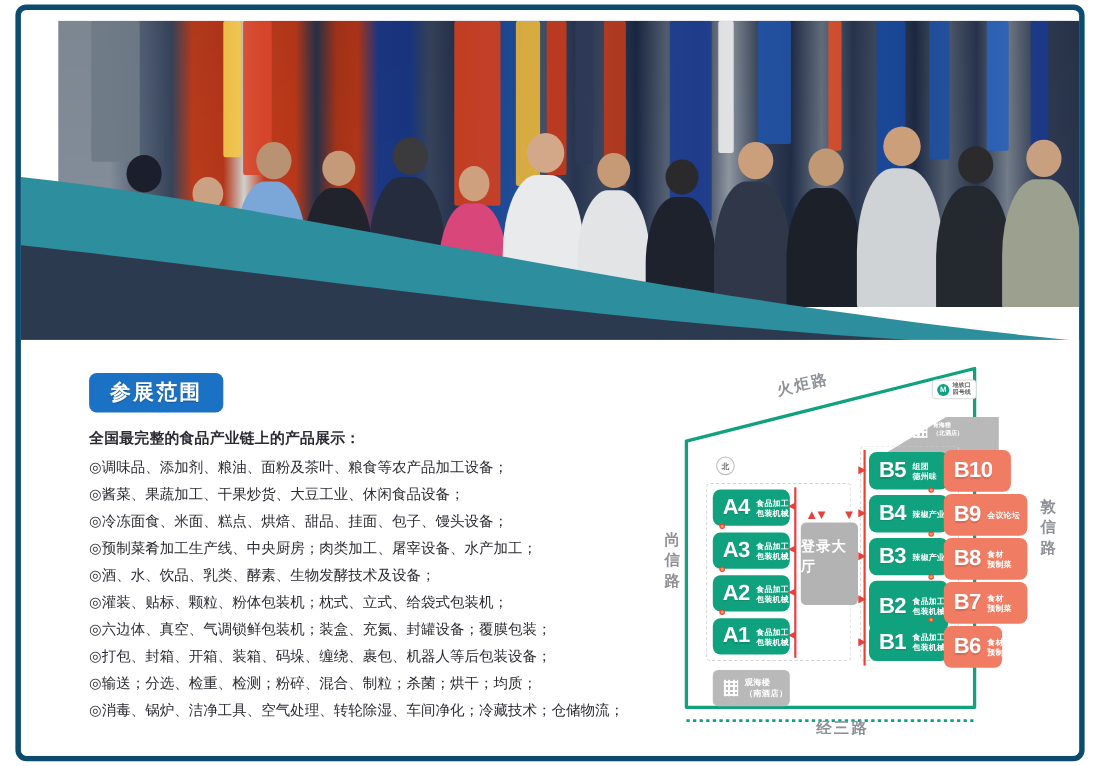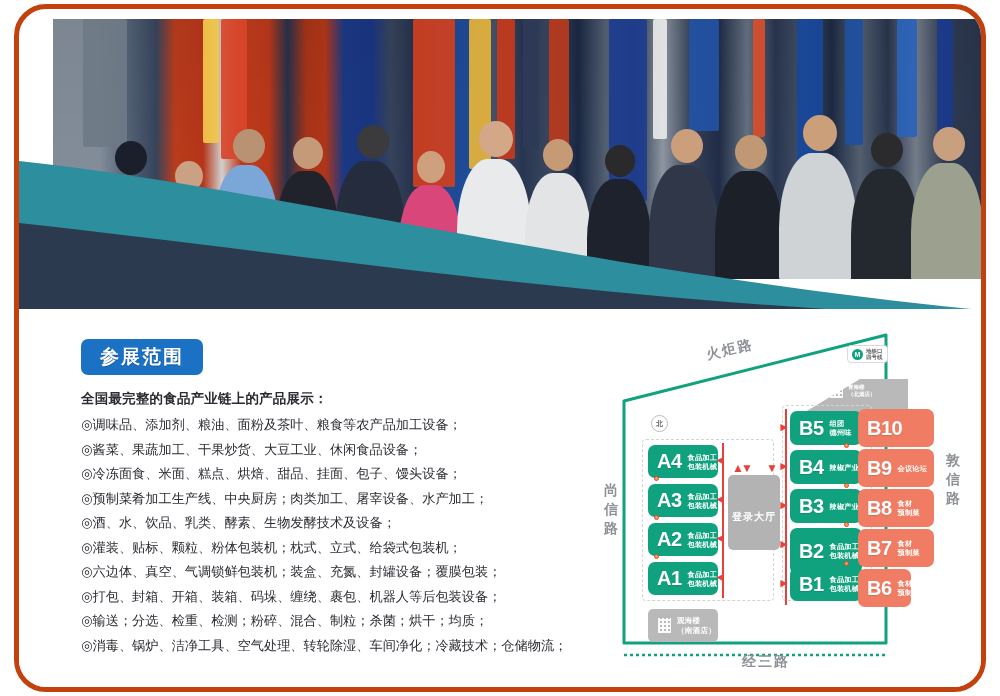--- a/index.html
+++ b/index.html
@@ -13,22 +13,22 @@
   
   #page {
     position: relative;
     width: 1000px; height: 696px;
     background: #ffffff;
   }
   .frame {
     position: absolute;
     left: 14px; top: 4px;
     width: 972px; height: 688px;
-    border: 5px solid #c2410c;
-    border-radius: 32px;
+    border: 5px solid #0c4a6e;
+    border-radius: 10px;
     background: #ffffff;
     overflow: hidden;
   }
 
   
   .banner {
     position: absolute;
     left: 0; top: 0;
     width: 972px; height: 300px;
     overflow: hidden;
@@ -193,21 +193,21 @@
     line-height: 9px;
     padding-left: 6px;
     letter-spacing: .2px;
   }
 
   .lobby {
     position: absolute;
     background: #b3b3b3;
     border-radius: 5px;
     color: #ffffff;
-    font-size: 10px;
+    font-size: 13px;
     font-weight: bold;
     display: flex;
     align-items: flex-end;
     justify-content: center;
     padding-bottom: 26px;
     letter-spacing: 1px;
   }
   .gray-building {
     position: absolute;
     background: #b9b9b9;
@@ -450,21 +450,21 @@
           <div class="hall-code">B2</div>
           <div class="hall-desc" style="white-space:pre;">食品加工
 包装机械</div>
         </div>
         <div class="hall green" style="left:196px; top:244px; width:72px; height:34px;">
           <div class="hall-code">B1</div>
           <div class="hall-desc" style="white-space:pre;">食品加工
 包装机械</div>
         </div>
 
-        <div class="hall red" style="left:264px; top:86px; width:76px; height:38px;gap:44px;">
+        <div class="hall red" style="left:264px; top:86px; width:61px; height:38px;gap:44px;">
           <div class="hall-code">B10</div>
           <div class="hall-desc" style="white-space:pre;">会议论坛
 餐饮</div>
         </div>
         <div class="hall red" style="left:264px; top:126px; width:76px; height:38px;">
           <div class="hall-code">B9</div>
           <div class="hall-desc" style="white-space:pre;">会议论坛</div>
         </div>
         <div class="hall red" style="left:264px; top:166px; width:76px; height:38px;">
           <div class="hall-code">B8</div>

